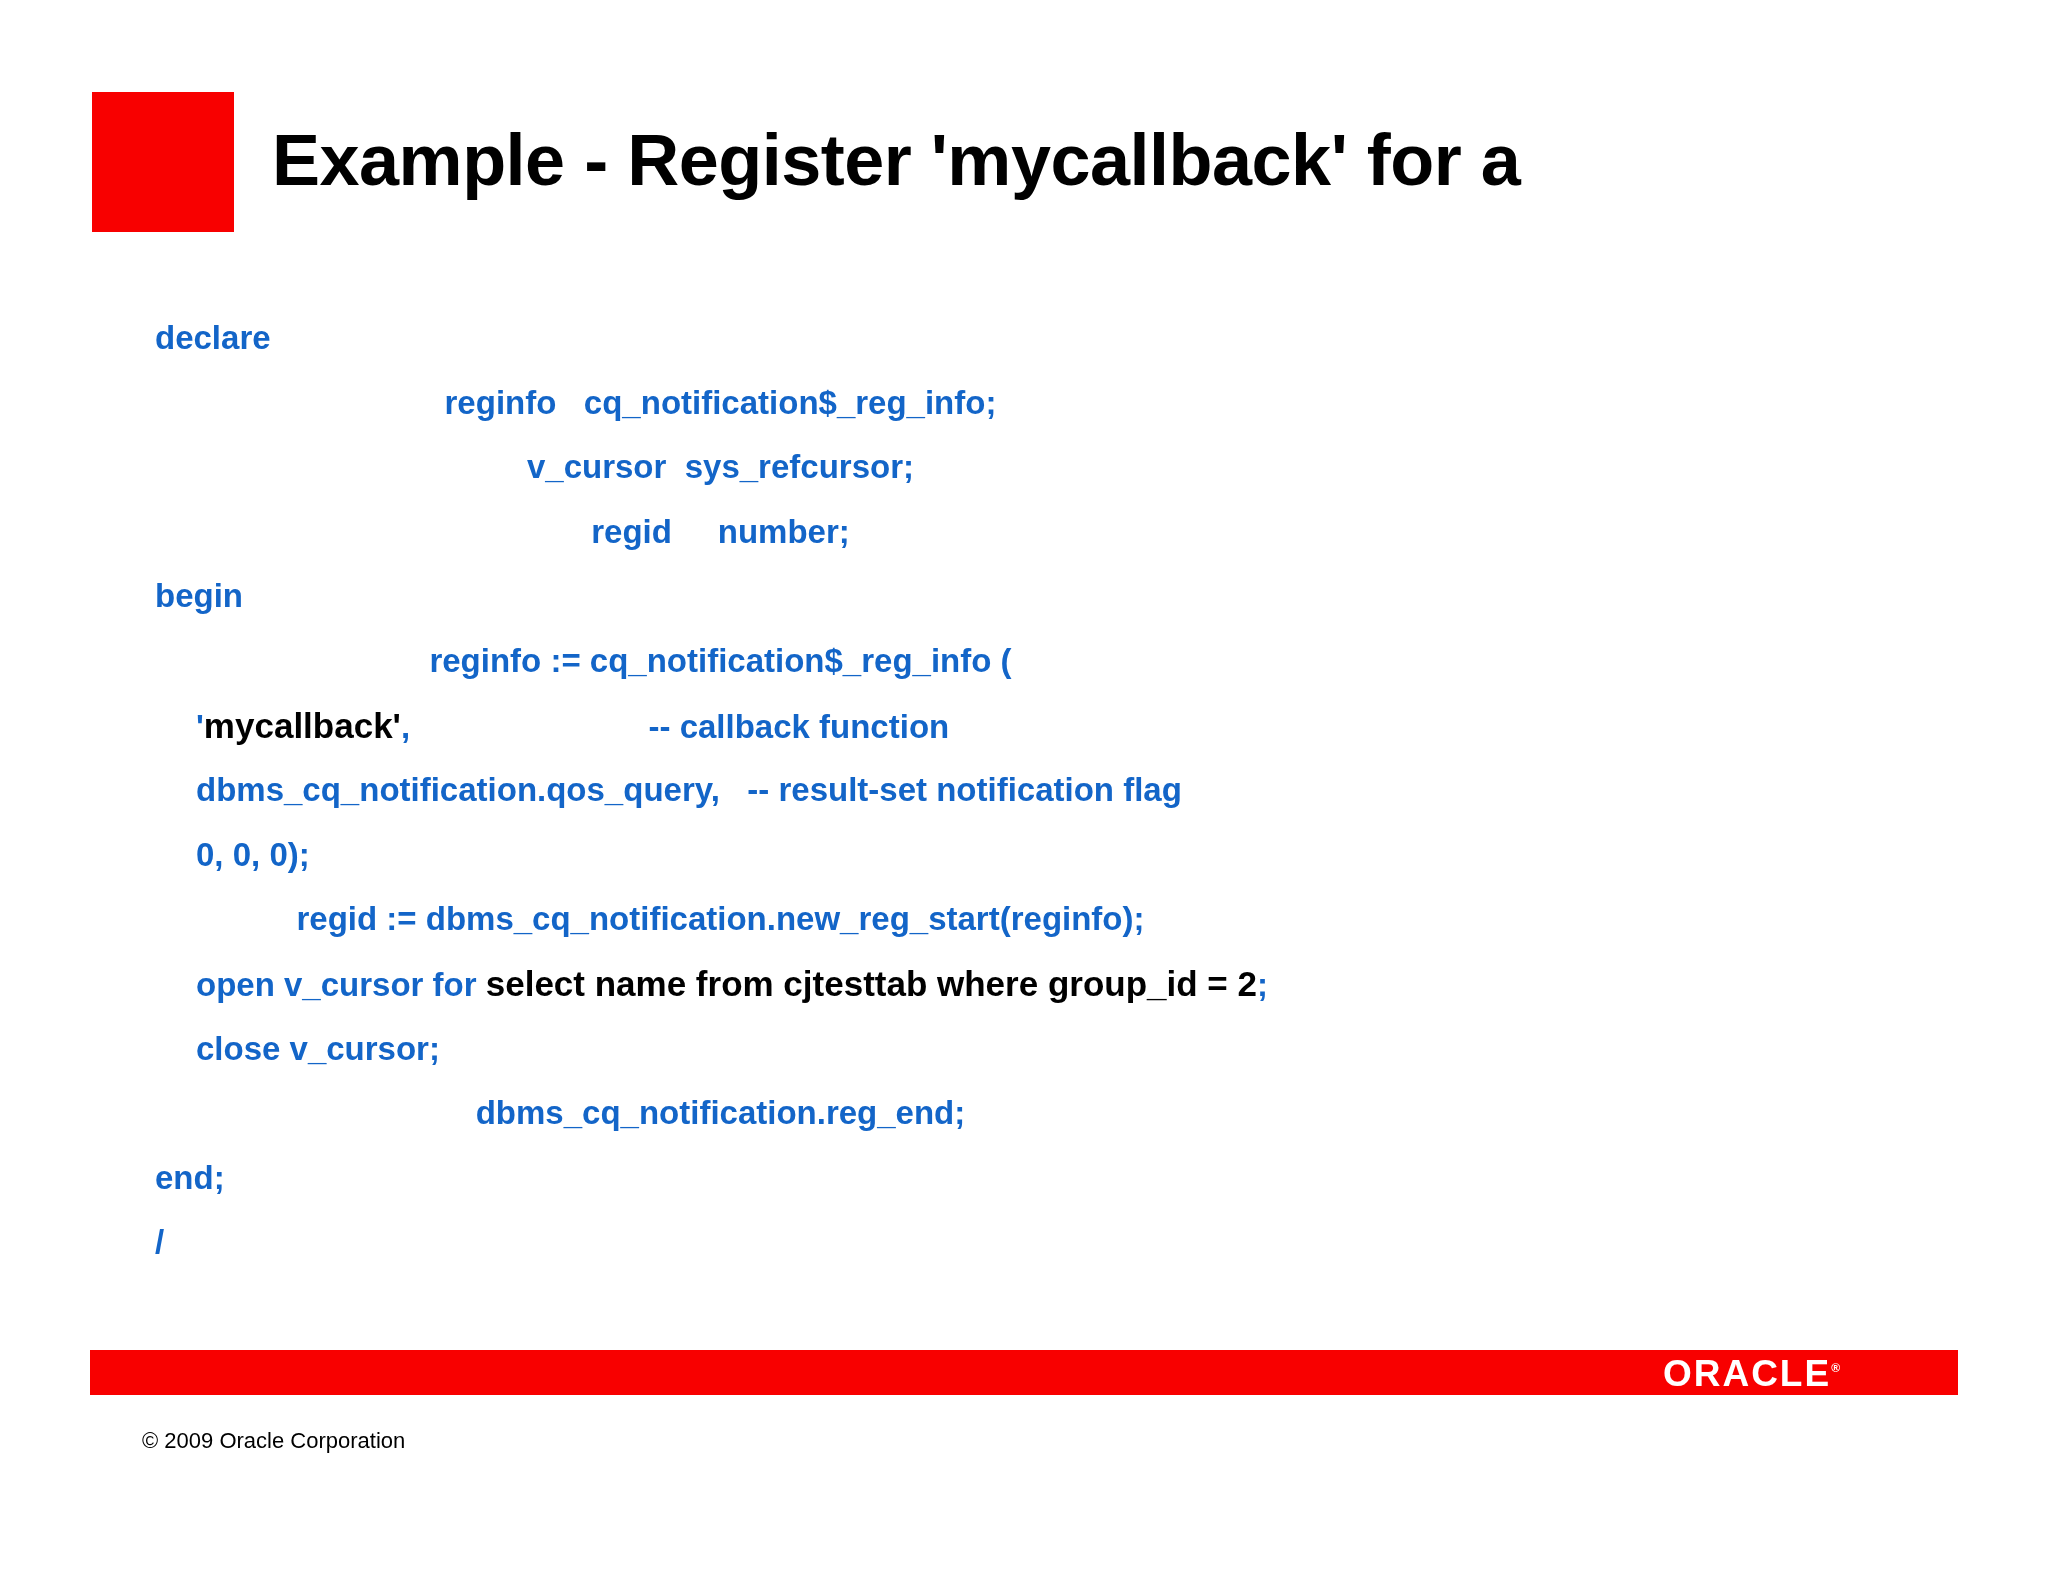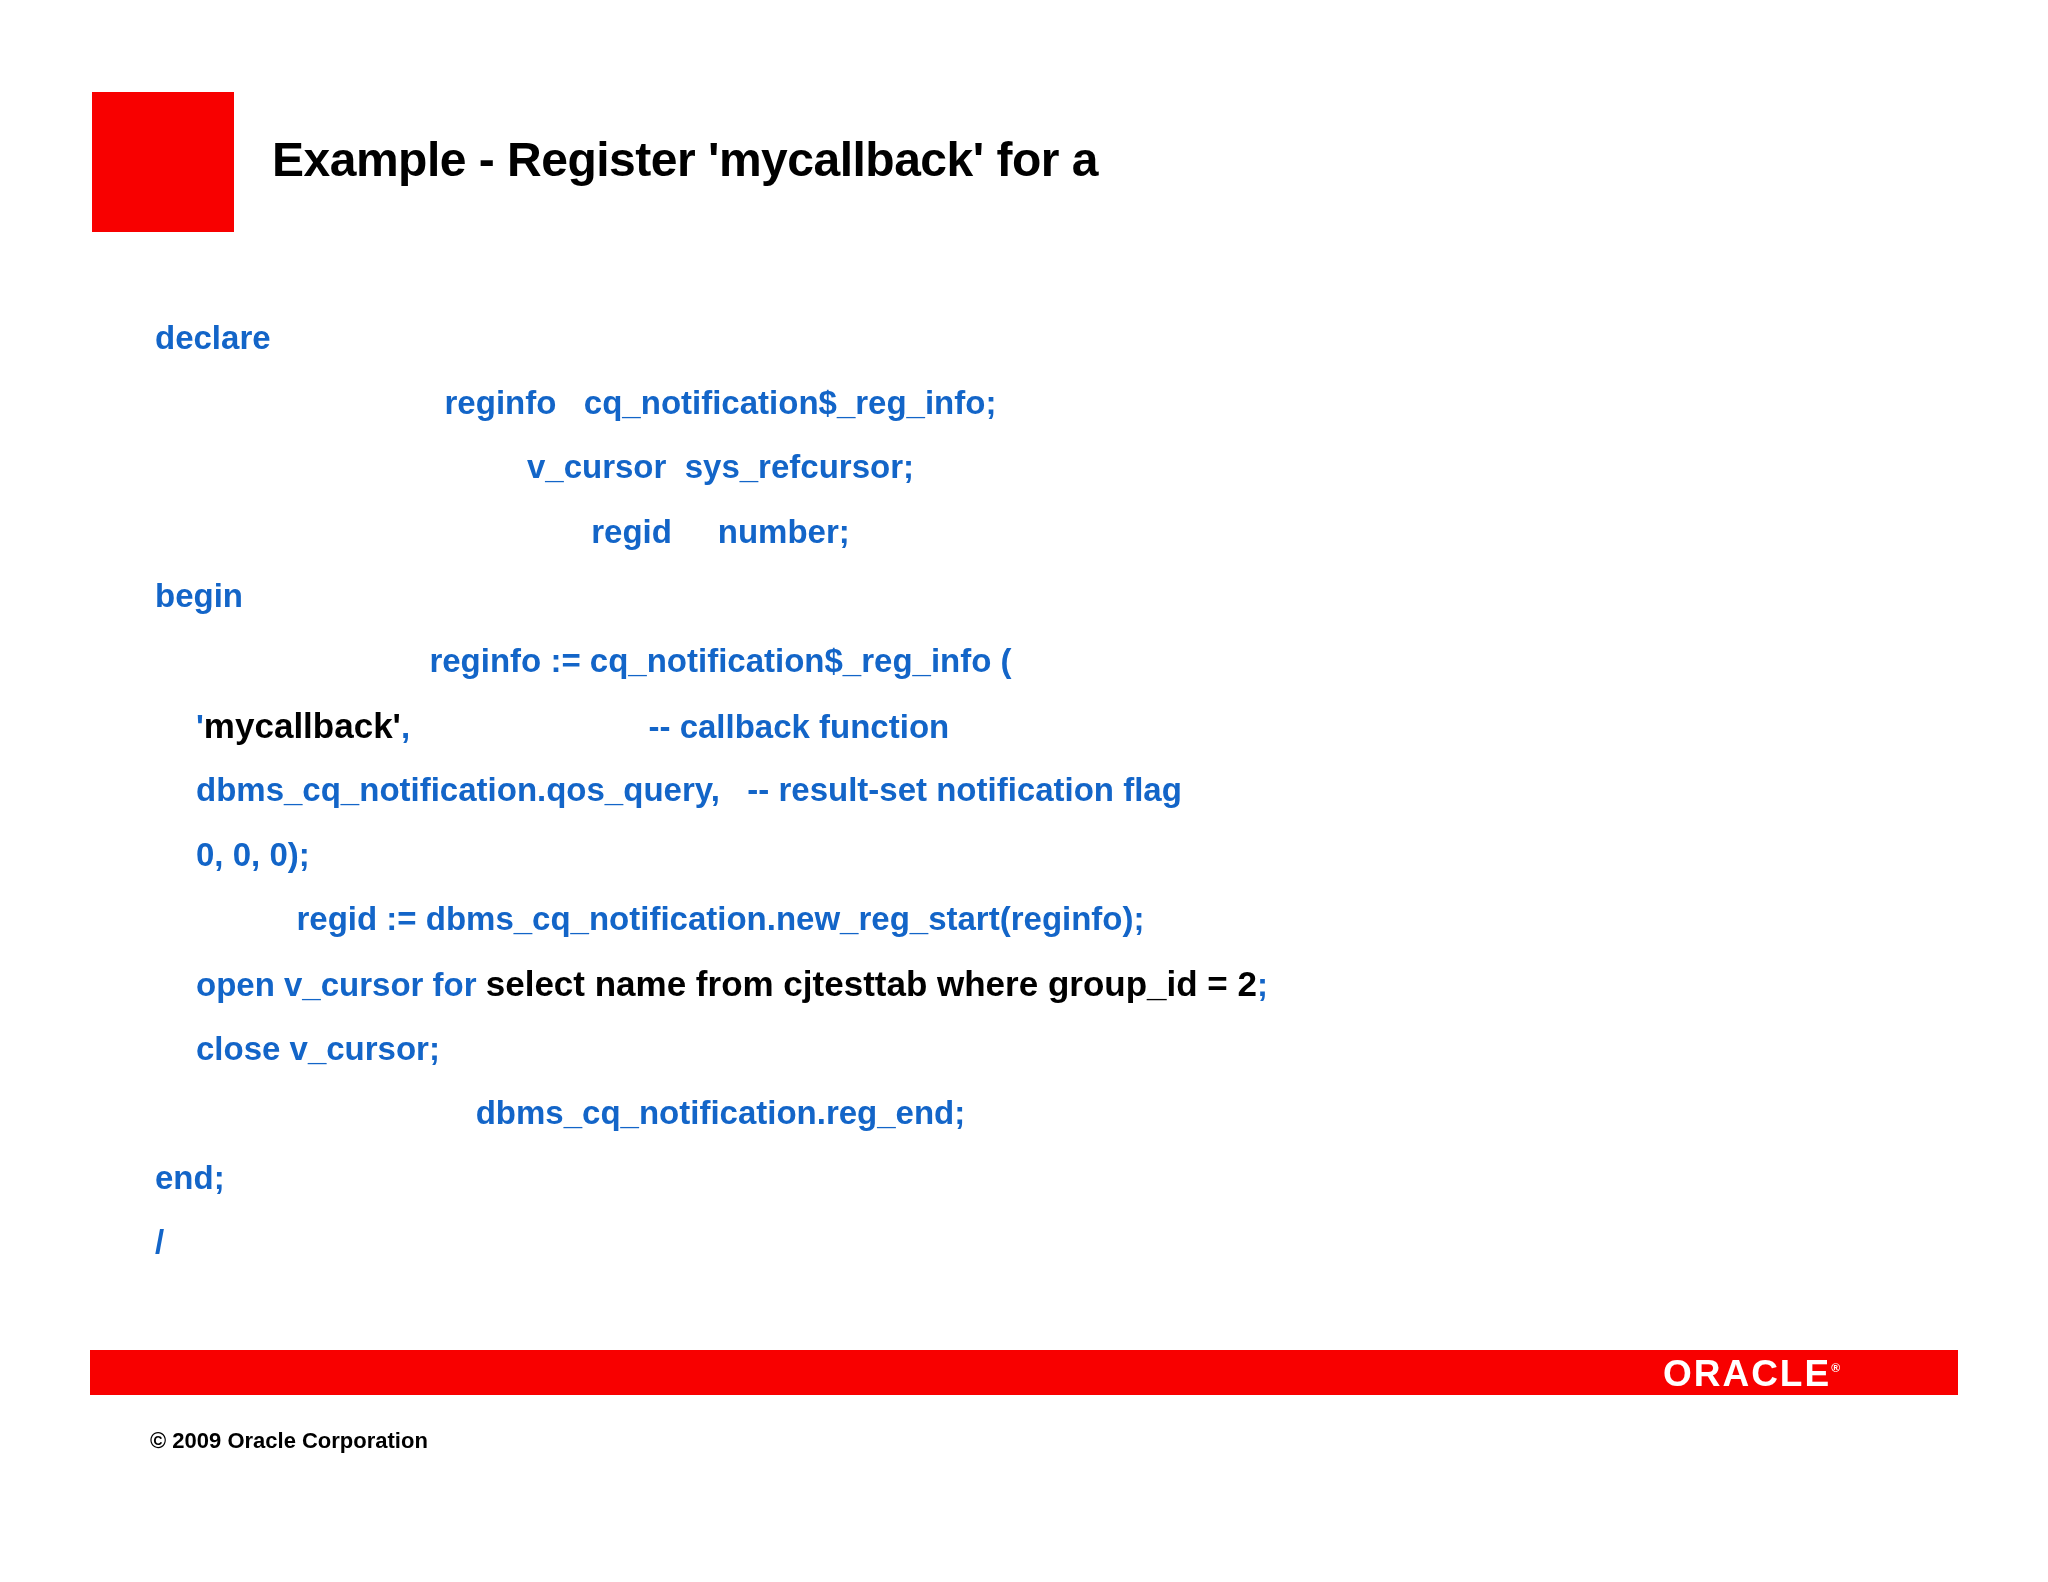--- a/index.html
+++ b/index.html
@@ -10,21 +10,21 @@
     overflow:hidden;
     font-family:"Liberation Sans","DejaVu Sans",sans-serif;
   }
   .red-square{
     position:absolute;left:92px;top:92px;width:142px;height:140px;
     background:var(--red,#F80000);
   }
   .page-title{
     position:absolute;left:272px;top:116px;
     color:var(--black,#000);
-    font-size:48px;font-weight:bold;line-height:88px;
+    font-size:72px;font-weight:bold;line-height:88px;
     letter-spacing:-0.5px;
     white-space:nowrap;
   }
   .code-block{
     position:absolute;left:155px;top:306px;
     font-weight:bold;font-size:33px;
     white-space:pre;
   }
   .code-line{line-height:64.6px;height:64.6px;}
   .indent-0{padding-left:0;}
@@ -39,21 +39,21 @@
   .oracle-logo{
     position:absolute;right:118px;top:50%;
     transform:translateY(-50%);
     color:#ffffff;font-weight:bold;font-size:37px;
     letter-spacing:2px;line-height:1;
     white-space:nowrap;
   }
   .oracle-logo sup{font-size:12px;letter-spacing:0;vertical-align:super;}
   .copyright{
     position:absolute;left:142px;top:1428px;
-    color:var(--black,#000);font-size:22px;font-weight:bold;margin-left:8px;
+    color:var(--black,#000);font-size:22px;font-weight:normal;
   }
 </style>
 </head>
 <body>
 
 <div class="slide">
 
   <div class="red-square"></div>
 
   <div class="page-title">

